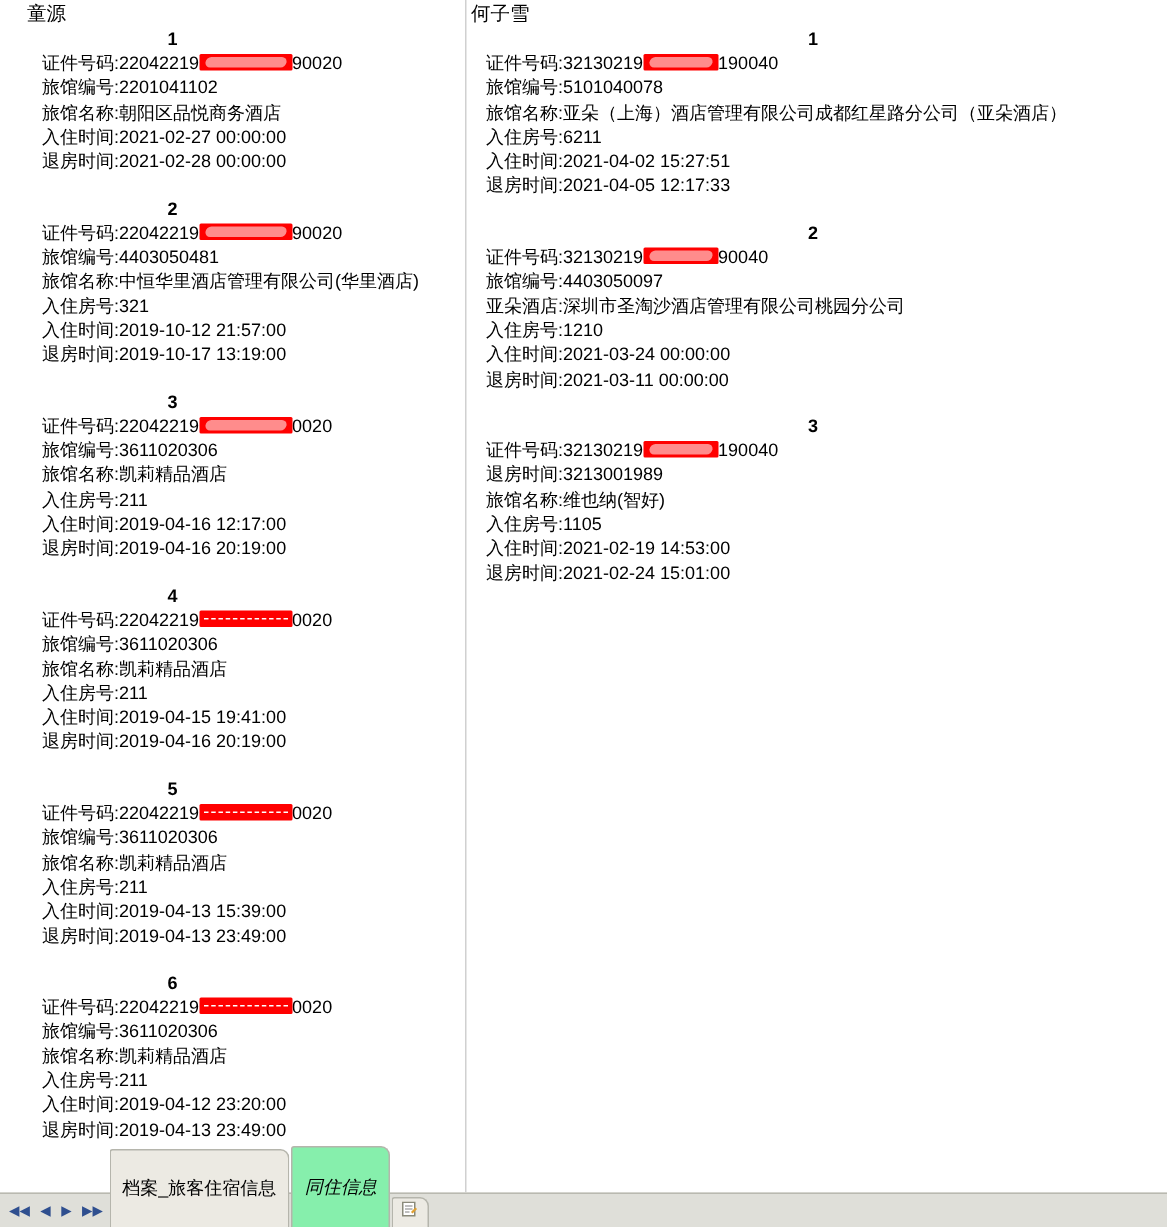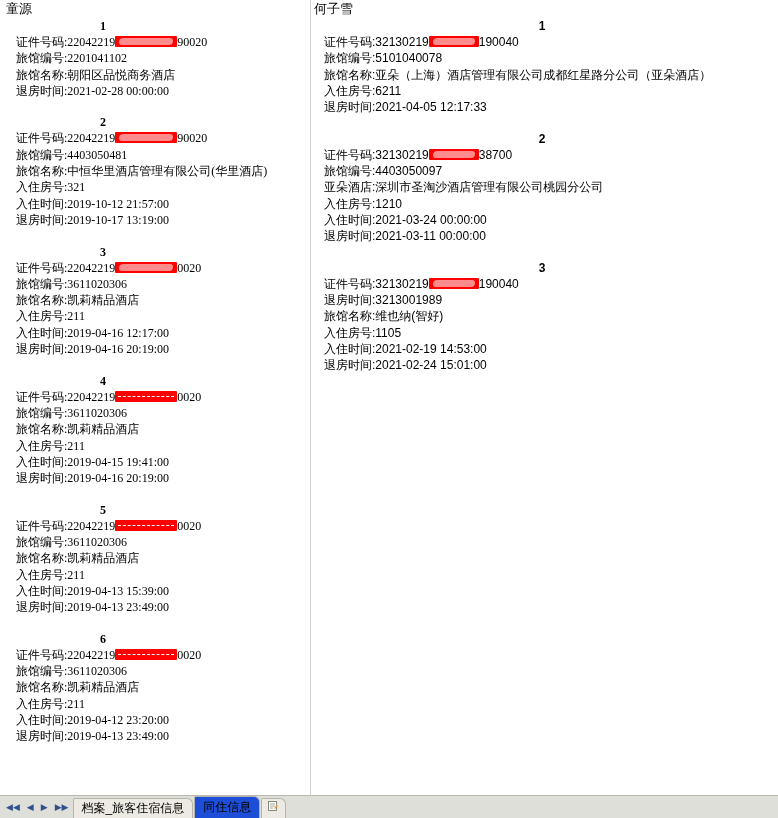--- a/index.html
+++ b/index.html
@@ -17,21 +17,21 @@
     height:795px;
     box-sizing:border-box;
     overflow:hidden;
   }
   .col{
     position:absolute;
     top:0;
     width:308px;
     padding:0;
   }
-  .col-left{left:4px;font-family:Liberation Serif, serif;}
+  .col-left{left:16px;}
   .col-right{left:312px;width:466px;}
   .colhead{
     font-size:13px;
     line-height:16px;
     padding:1px 2px 2px 2px;
     white-space:nowrap;
   }
   .group{
     padding:0;
   }
@@ -105,34 +105,35 @@
     align-items:center;
     height:22px;
     padding:0 4px 0 6px;
     gap:7px;
     color:#2f4f8f;
   }
   .navbtns span{font-size:9px;line-height:9px;}
   .tab{
     height:19px;
     line-height:19px;
-    padding:0 8px;
+    padding:16px 8px;
     margin-right:1px;
     background:#eceae3;
     border:1px solid #b5b5ac;
     border-bottom:none;
     border-radius:2px 6px 0 0;
     color:#000;
     white-space:nowrap;
   }
   .tab.active{
-    background:#1d4ed8;
+    background:#86efac;
     font-weight:normal;
     height:21px;
     line-height:21px;
+    font-style:italic;
   }
   .tab.newsheet{
     padding:0 6px;
     color:#666;
   }
   .tabrest{
     flex:1;
     height:20px;
     background:#dfdfd9;
   }
@@ -145,20 +146,21 @@
   <div class="vline" style="left:310px;"></div>
 
   <div class="col col-left">
     <div class="colhead">童源</div>
 
     <div class="group">
       <div class="group-num">1</div>
       <div class="row"><span>证件号码:22042219</span><span class="redact blob" style="width:62px"></span><span>90020</span></div>
       <div class="row">旅馆编号:2201041102</div>
       <div class="row">旅馆名称:朝阳区品悦商务酒店</div>
+      <div class="row">入住时间:2021-02-27 00:00:00</div>
       <div class="row">退房时间:2021-02-28 00:00:00</div>
       <div class="blankrow"></div>
     </div>
 
     <div class="group">
       <div class="group-num">2</div>
       <div class="row"><span>证件号码:22042219</span><span class="redact blob" style="width:62px"></span><span>90020</span></div>
       <div class="row">旅馆编号:4403050481</div>
       <div class="row">旅馆名称:中恒华里酒店管理有限公司(华里酒店)</div>
       <div class="row">入住房号:321</div>
@@ -213,27 +215,28 @@
 
   <div class="col col-right">
     <div class="colhead">何子雪</div>
 
     <div class="group">
       <div class="group-num" style="width:460px">1</div>
       <div class="row"><span>证件号码:32130219</span><span class="redact blob" style="width:50px"></span><span>190040</span></div>
       <div class="row">旅馆编号:5101040078</div>
       <div class="row">旅馆名称:亚朵（上海）酒店管理有限公司成都红星路分公司（亚朵酒店）</div>
       <div class="row">入住房号:6211</div>
+      <div class="row">入住时间:2021-04-02 15:27:51</div>
       <div class="row">退房时间:2021-04-05 12:17:33</div>
       <div class="blankrow"></div>
     </div>
 
     <div class="group">
       <div class="group-num" style="width:460px">2</div>
-      <div class="row"><span>证件号码:32130219</span><span class="redact blob" style="width:50px"></span><span>38700</span></div>
+      <div class="row"><span>证件号码:32130219</span><span class="redact blob" style="width:50px"></span><span>90040</span></div>
       <div class="row">旅馆编号:4403050097</div>
       <div class="row">亚朵酒店:深圳市圣淘沙酒店管理有限公司桃园分公司</div>
       <div class="row">入住房号:1210</div>
       <div class="row">入住时间:2021-03-24 00:00:00</div>
       <div class="row">退房时间:2021-03-11 00:00:00</div>
       <div class="blankrow"></div>
     </div>
 
     <div class="group">
       <div class="group-num" style="width:460px">3</div>

